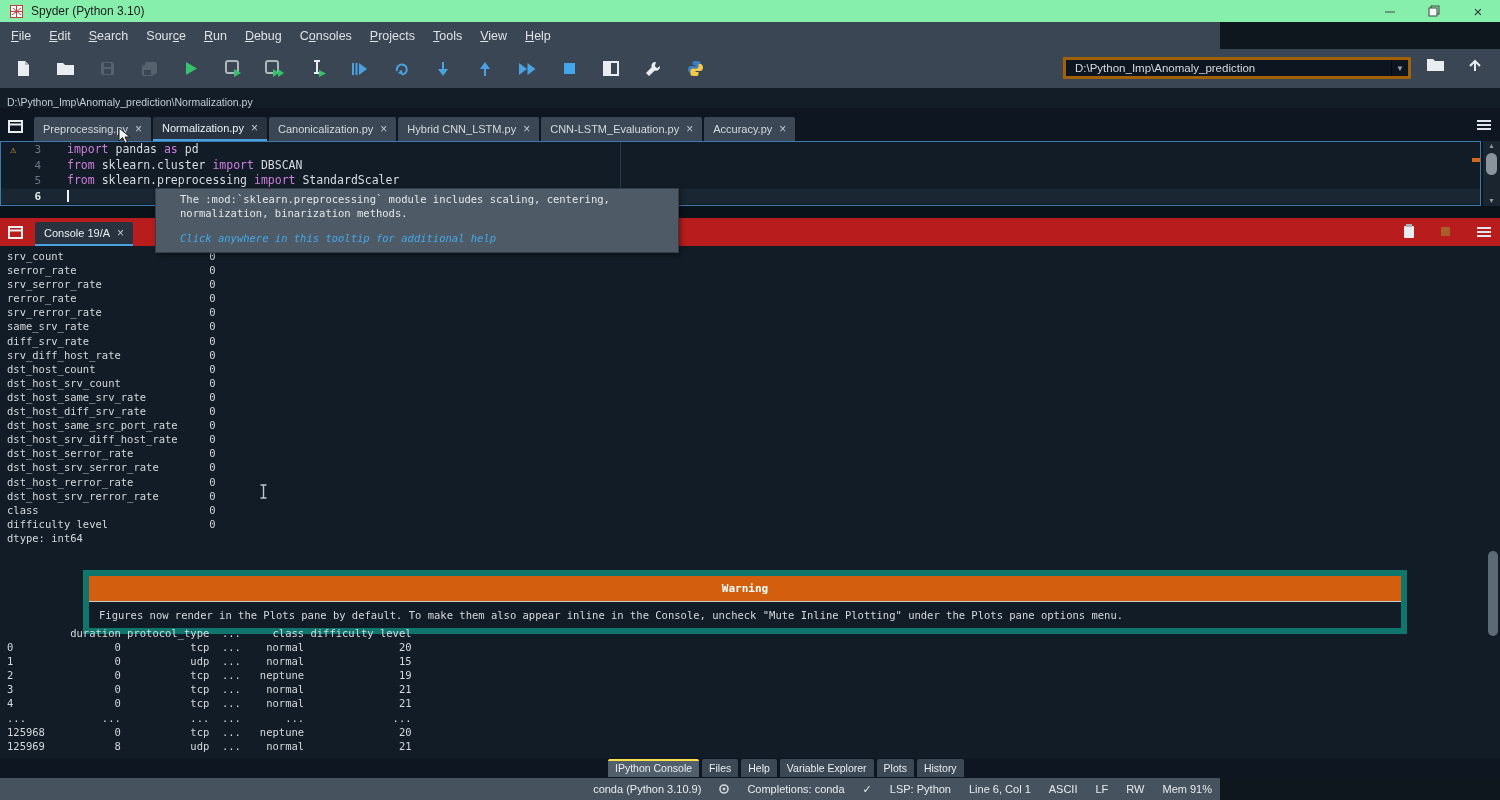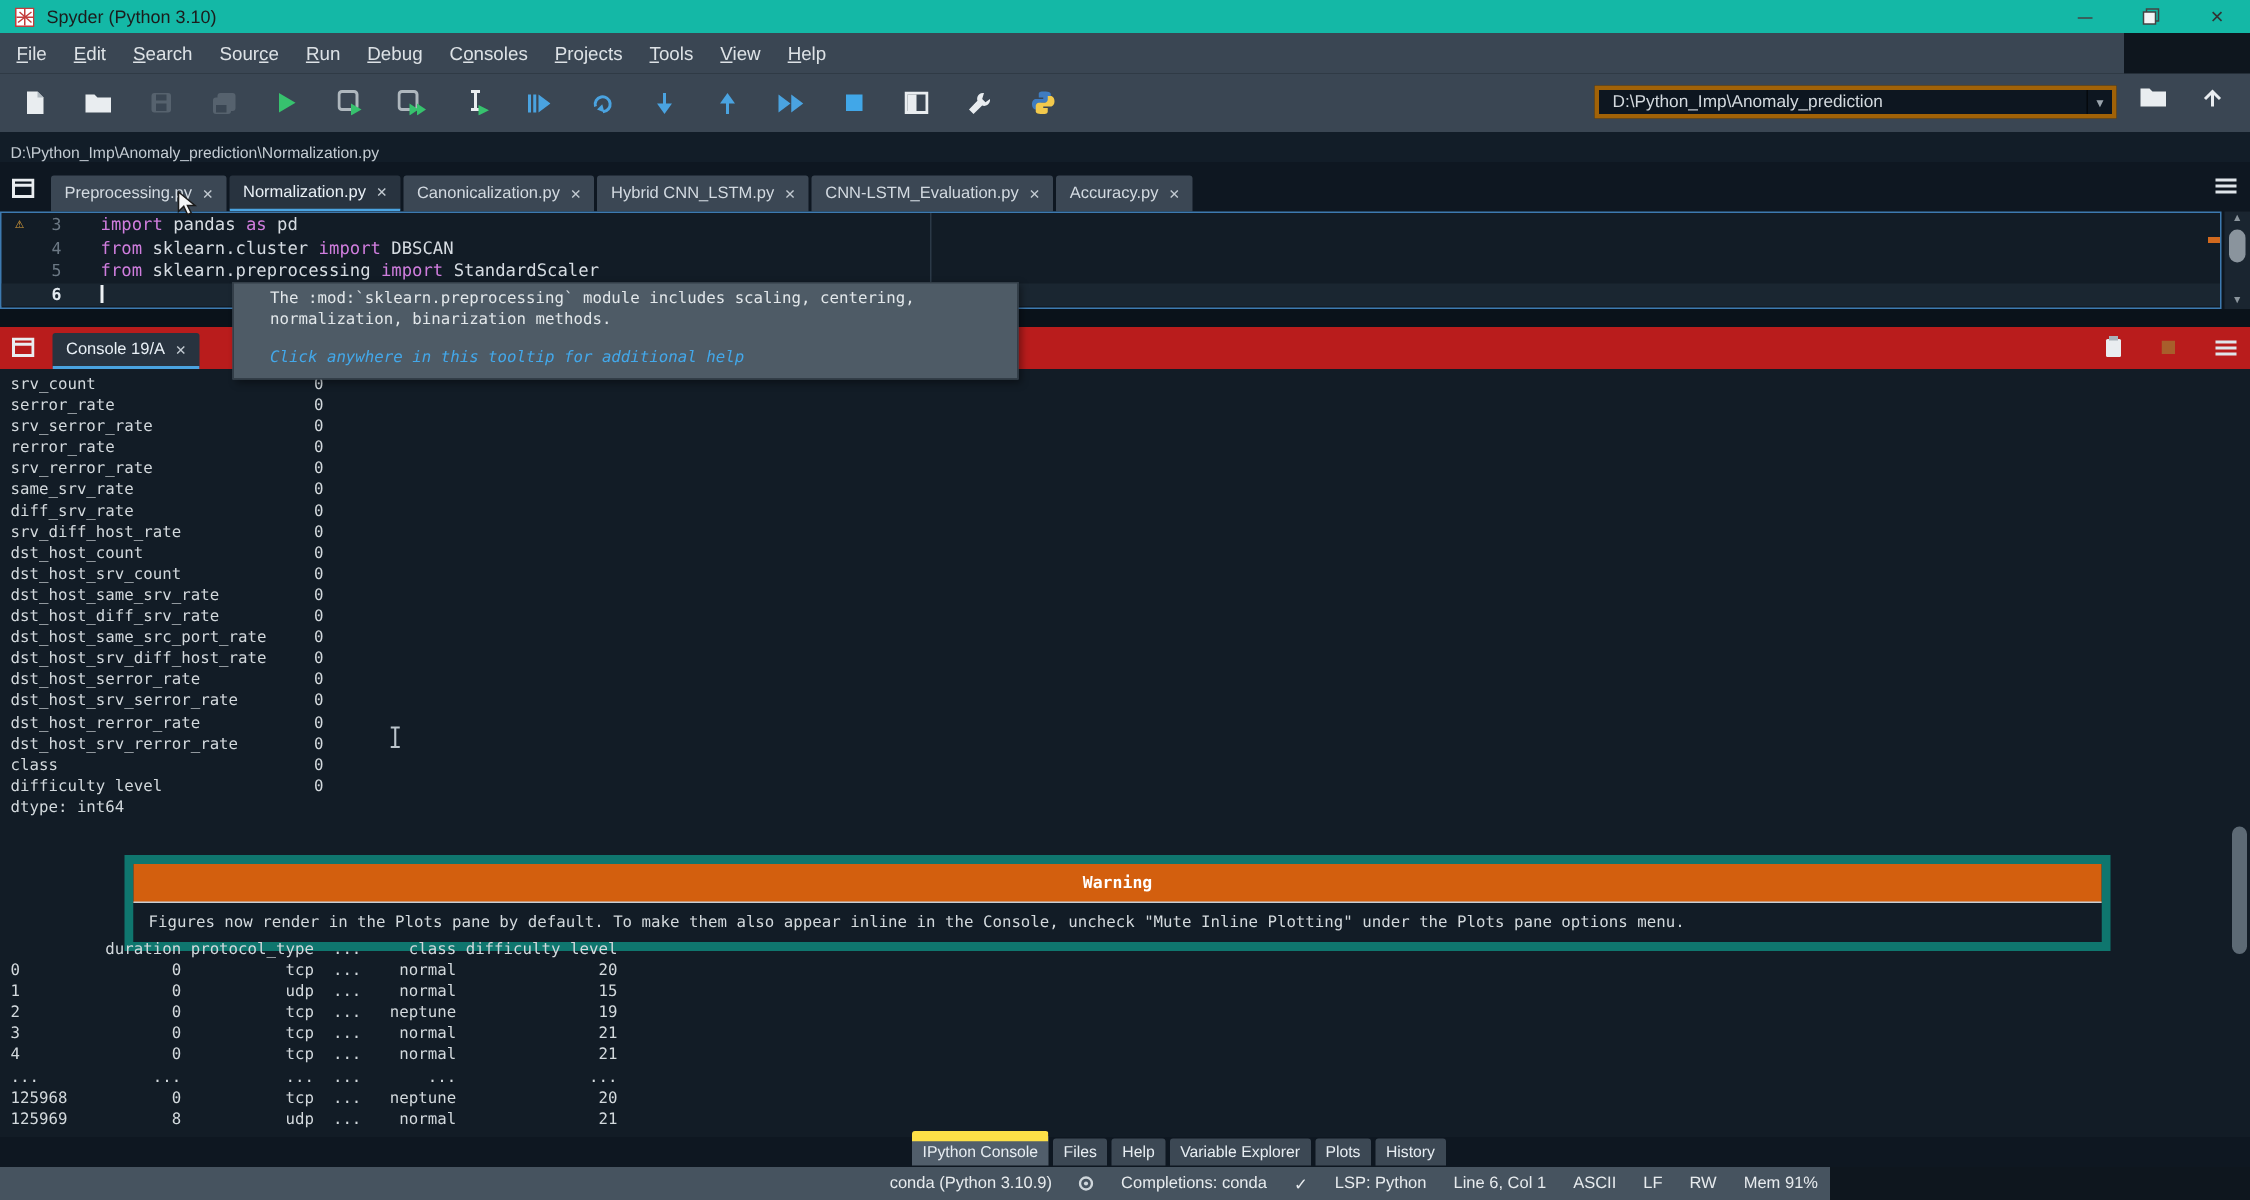--- a/index.html
+++ b/index.html
@@ -2,29 +2,29 @@
 <html><head>
 <meta charset="utf-8">
 <style>
   html,body{margin:0;padding:0}
   body{width:1500px;height:800px;position:relative;background:#0e161e;
        font-family:"Liberation Sans",sans-serif;overflow:hidden;
        -webkit-font-smoothing:antialiased}
   .abs{position:absolute}
 
   
-  #titlebar{top:0;left:0;width:1500px;height:22px;background:#14b8a6;
+  #titlebar{top:0;left:0;width:1500px;height:22px;background:#86efac;
             display:flex;align-items:center;color:#1c1c1c;font-size:12px}
   #titlebar .logo{margin:0 8px 0 10px;display:flex;align-items:center}
   #win-controls{margin-left:auto;display:flex}
   .win-btn{width:44px;height:22px;display:flex;align-items:center;justify-content:center;
            color:#333;font-size:13px}
 
   
-  #menubar{top:22px;left:0;width:1416px;height:27px;background:#3a4653;
+  #menubar{top:22px;left:0;width:1220px;height:27px;background:#3a4653;
            display:flex;align-items:center;padding-left:2px;box-sizing:border-box}
   .menu-item{padding:4px 9px;color:#dde2e6;font-size:12.5px}
   .menu-item u{text-decoration:underline}
 
   
   #toolbar{top:49px;left:0;width:1500px;height:39px;background:#3a4653;
            display:flex;align-items:center;padding-left:10px;box-sizing:border-box}
   .tool-btn{width:26px;height:26px;margin-right:16px;display:flex;align-items:center;
             justify-content:center}
   .tool-btn.dim{opacity:.85}
@@ -107,21 +107,21 @@
              padding-left:10px;font-family:"DejaVu Sans Mono",monospace;
              font-size:10.5px;color:#d3d9dd}
   #con-thumb{position:absolute;right:2px;top:305px;width:10px;height:85px;
              border-radius:5px;background:#5d6a75}
 
   
   #bottom-tabbar{top:758px;left:0;width:1500px;height:20px;background:#0e1721}
   #bottom-tabs{position:absolute;left:608px;bottom:1px;display:flex;align-items:flex-end}
   .btab{background:#3c4854;color:#e7edf2;font-size:10.5px;padding:3px 7px;margin-right:3px;
         border-radius:2px 2px 0 0}
-  .btab.active{background:#515e6b;border-top:7px solid #fde047;padding-top:1px}
+  .btab.active{background:#515e6b;border-top:2px solid #fde047;padding-top:1px}
 
   
   #statusbar{top:778px;left:0;width:1220px;height:22px;background:#46535f;
              display:flex;align-items:center;justify-content:flex-end;
              padding-right:8px;box-sizing:border-box}
   .sb-item{color:#e7ebee;font-size:11px;margin-left:18px;display:flex;align-items:center}
 
   
   #mouse-arrow{left:118px;top:127px;z-index:99}
   #mouse-ibeam{left:259px;top:484px;z-index:99}

